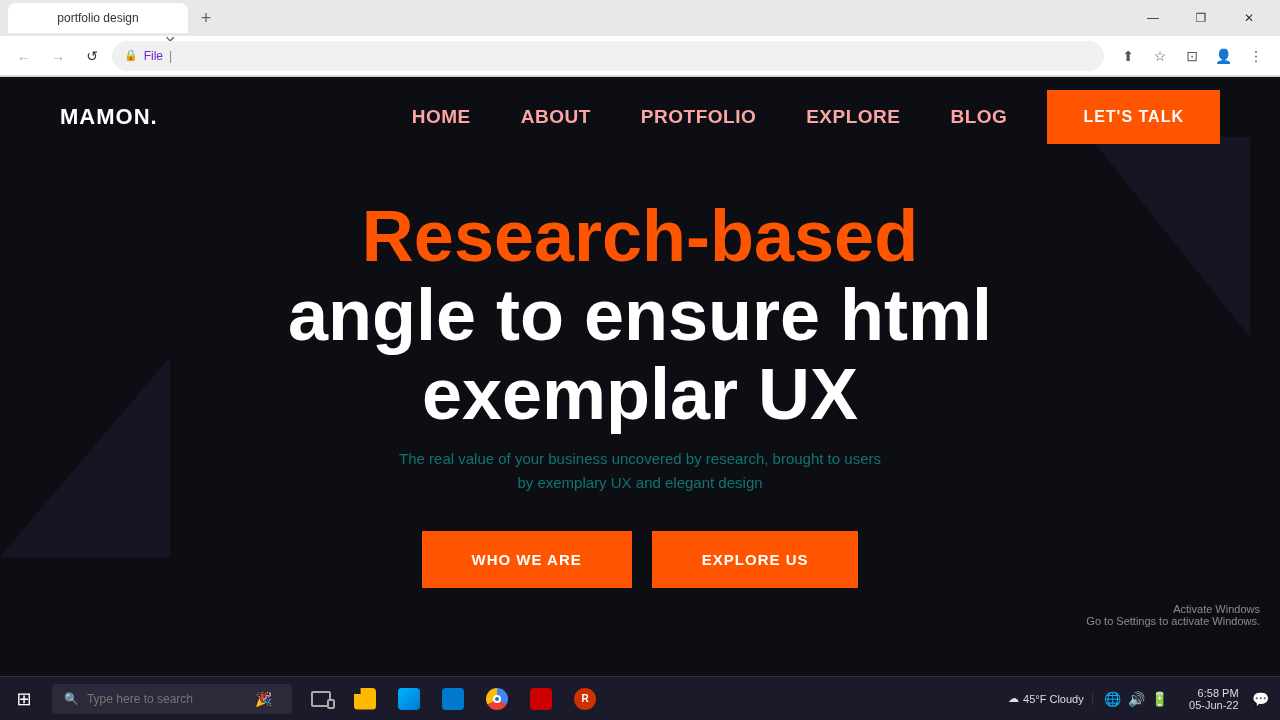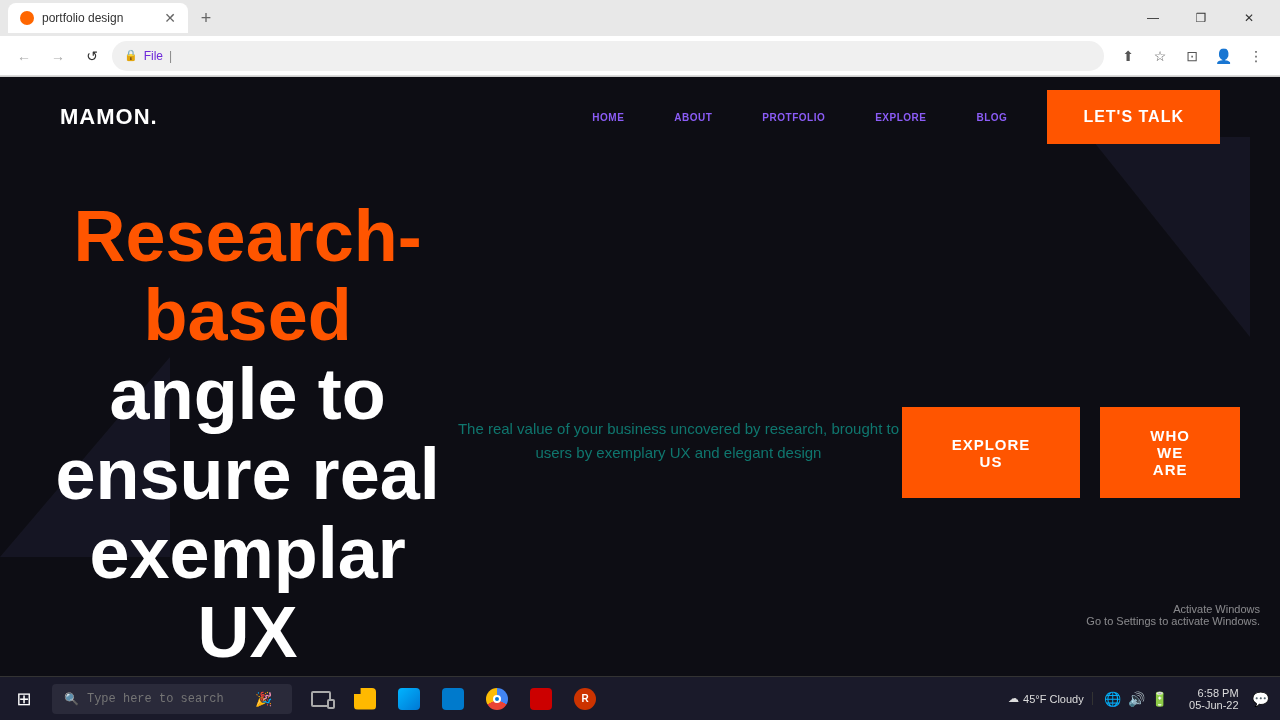--- a/index.html
+++ b/index.html
@@ -37,20 +37,21 @@
       display: flex;
       align-items: center;
       background: #fff;
       border-radius: 8px 8px 0 0;
       padding: 0 12px;
       height: 30px;
       font-size: 12px;
       color: #333;
       gap: 8px;
       min-width: 180px;
+      flex-direction: column;
     }
 
     .browser-tab-icon {
       width: 14px;
       height: 14px;
       background: #ff6600;
       border-radius: 50%;
     }
 
     .tab-close {
@@ -187,44 +188,44 @@
 
     .nav-links {
       display: flex;
       align-items: center;
       gap: 50px;
       margin-left: auto;
       margin-right: 40px;
     }
 
     .nav-link {
-      font-size: 10px;
+      font-size: 19px;
       font-weight: 600;
-      color: #8b5cf6;
+      color: #fca5a5;
       text-decoration: none;
       cursor: pointer;
       letter-spacing: 0.5px;
     }
 
     .lets-talk-btn {
       background: #ff5500;
       color: #fff;
       font-size: 16px;
       font-weight: 800;
       padding: 18px 36px;
       border: none;
       cursor: pointer;
       letter-spacing: 1px;
       text-transform: uppercase;
     }
 
     
     .hero {
       display: flex;
-      flex-direction: row;
+      flex-direction: column;
       align-items: center;
       text-align: center;
       padding: 20px 40px;
       position: relative;
       margin-top: 20px;
     }
 
     .hero-title-orange {
       font-size: 72px;
       font-weight: 900;
@@ -334,21 +335,20 @@
       font-size: 12px;
     }
 
     .taskbar-search input {
       background: none;
       border: none;
       outline: none;
       color: #fdba74;
       font-size: 12px;
       width: 160px;
-      font-family: Liberation Mono, monospace;
     }
 
     .taskbar-apps {
       display: flex;
       align-items: center;
       gap: 2px;
       margin-left: 4px;
     }
 
     .taskbar-app {
@@ -476,27 +476,27 @@
       <a class="nav-link">PROTFOLIO</a>
       <a class="nav-link">EXPLORE</a>
       <a class="nav-link">BLOG</a>
     </div>
     <button class="lets-talk-btn">LET'S TALK</button>
   </nav>
 
   <section class="hero">
     <h1>
       <span class="hero-title-orange">Research-based</span>
-      <span class="hero-title-white">angle to ensure real</span>
+      <span class="hero-title-white">angle to ensure html</span>
       <span class="hero-title-white">exemplar UX</span>
     </h1>
     <p class="hero-subtitle">The real value of your business uncovered by research, brought to users by exemplary UX and elegant design</p>
     <div class="hero-buttons">
+      <button class="hero-btn">WHO WE ARE</button>
       <button class="hero-btn">EXPLORE US</button>
-      <button class="hero-btn">WHO WE ARE</button>
     </div>
   </section>
 
   <div class="activate-windows">
     <div>Activate Windows</div>
     <div>Go to Settings to activate Windows.</div>
   </div>
 
 </div>
 

